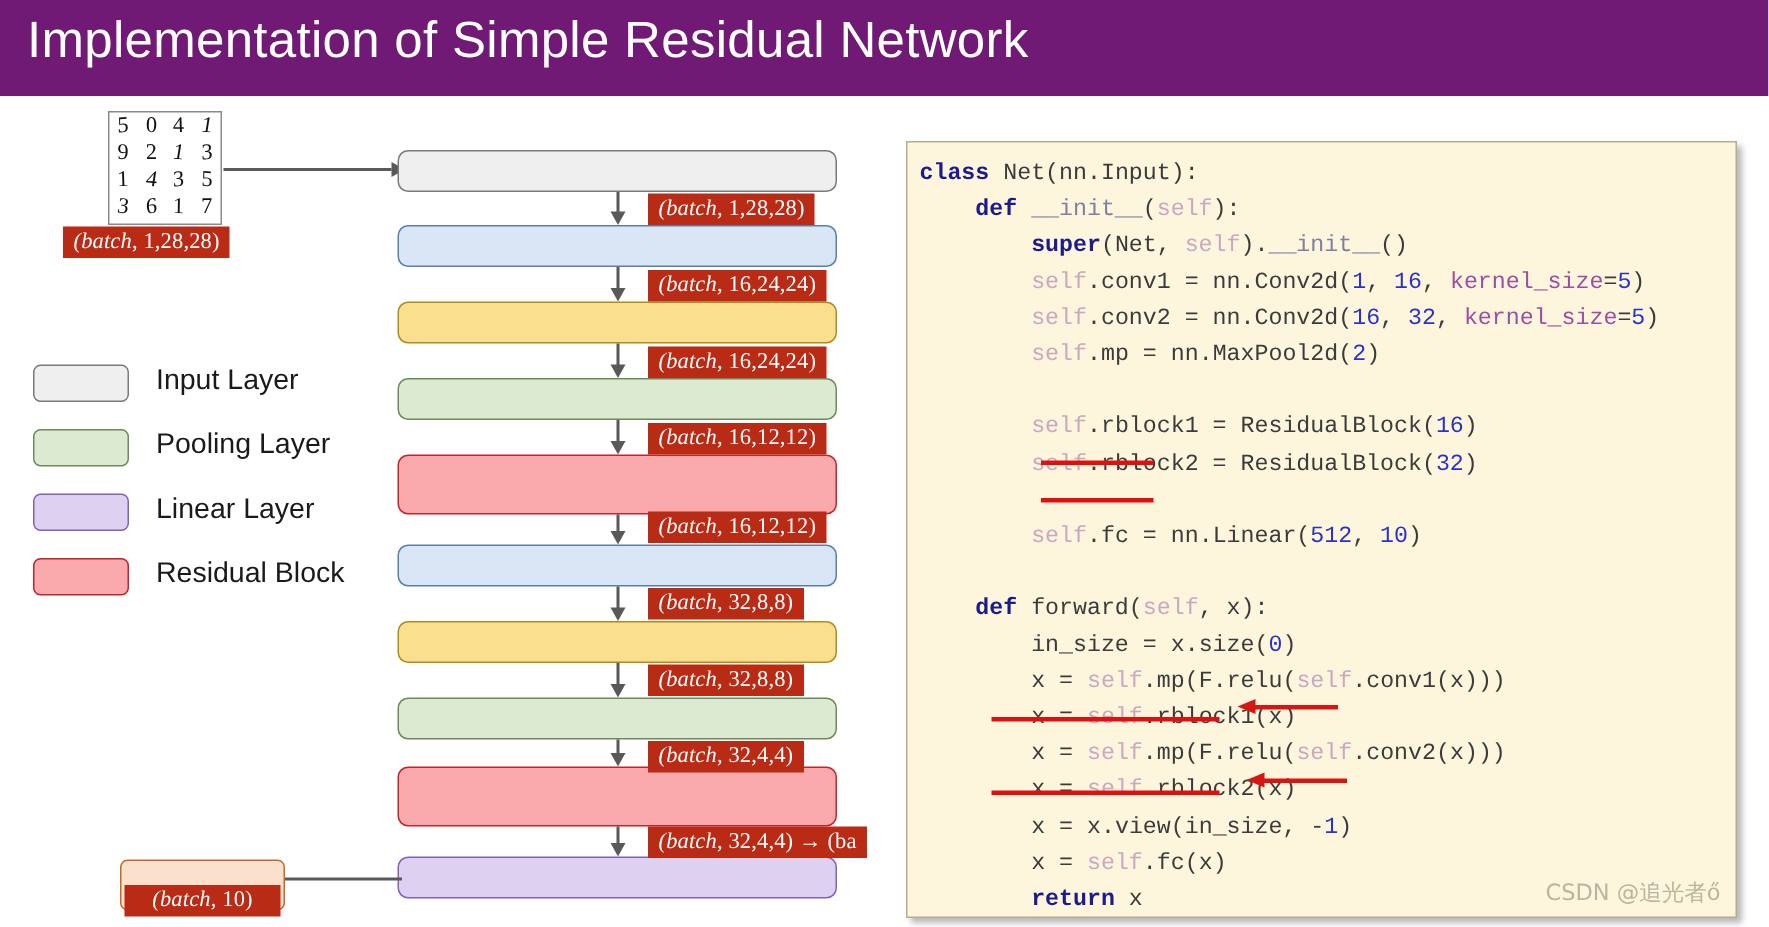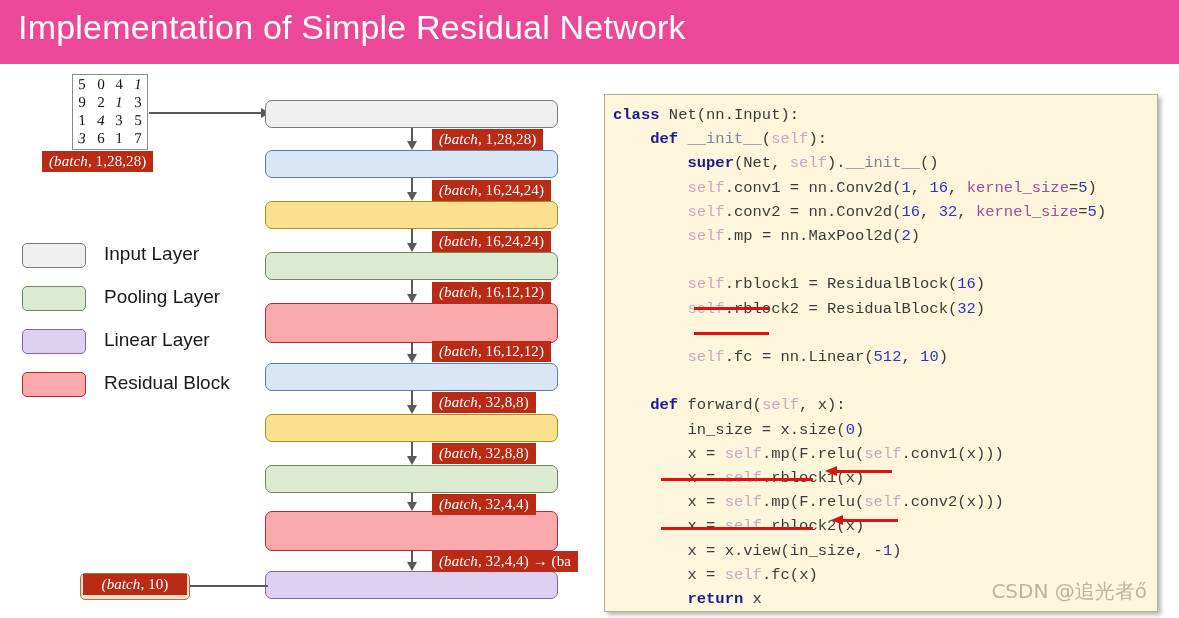--- a/index.html
+++ b/index.html
@@ -7,21 +7,21 @@
     width: 1179px; height: 618px;
     background: #ffffff;
     font-family: "Liberation Sans", sans-serif;
     overflow: hidden;
   }
   #page { position: relative; width: 1179px; height: 618px; background:#fff; }
 
   
   #title-bar {
     position: absolute; left: 0; top: 0; width: 1179px; height: 64px;
-    background: #ec4899;
+    background: #701a75;
   }
   #title-text {
     position: absolute; left: 18px; top: 8px;
     font-size: 34px; font-weight: 400; color: #ffffff;
     letter-spacing: 0.2px; white-space: nowrap;
   }
 
   
   #mnist-box {
     position: absolute; left: 72px; top: 74px; width: 76px; height: 76px;
@@ -55,21 +55,21 @@
   }
   .tag i { font-style: italic; }
 
   #tag-input-img { left: 42px; top: 151px; }
 
   
   #out-tag-frame {
     position: absolute; left: 80px; top: 573px;
     width: 110px; height: 27px;
     background: #fbe1cd; border: 1px solid #c26a2a; border-radius: 5px;
-    padding: 0 2px;
+    padding: 16px 2px;
   }
   #out-tag-frame .tag {
     position: static; display: block; width: 100%; height: 21px;
     text-align: center; padding: 0;
   }
 
   
   #legend { position: absolute; left: 22px; top: 243px; }
   .legend-row {
     display: flex; align-items: flex-start; height: 43px;
@@ -147,21 +147,21 @@
     position: absolute; height: 3px; background: #d91414;
   }
   .code-arrow::after {
     content: ""; position: absolute; left: -11px; top: -4px;
     border-top: 5.5px solid transparent; border-bottom: 5.5px solid transparent;
     border-right: 12px solid #d91414;
   }
 
   #watermark {
     position: absolute; right: 10px; bottom: 6px;
-    font-size: 20px; color: #b9b5a1; white-space: nowrap;
+    font-size: 15px; color: #b9b5a1; white-space: nowrap;
     font-family: "DejaVu Sans", sans-serif;
   }
 </style>
 </head>
 <body>
 
 <div id="page">
 
   <div id="title-bar">
     <div id="title-text">Implementation of Simple Residual Network</div>

